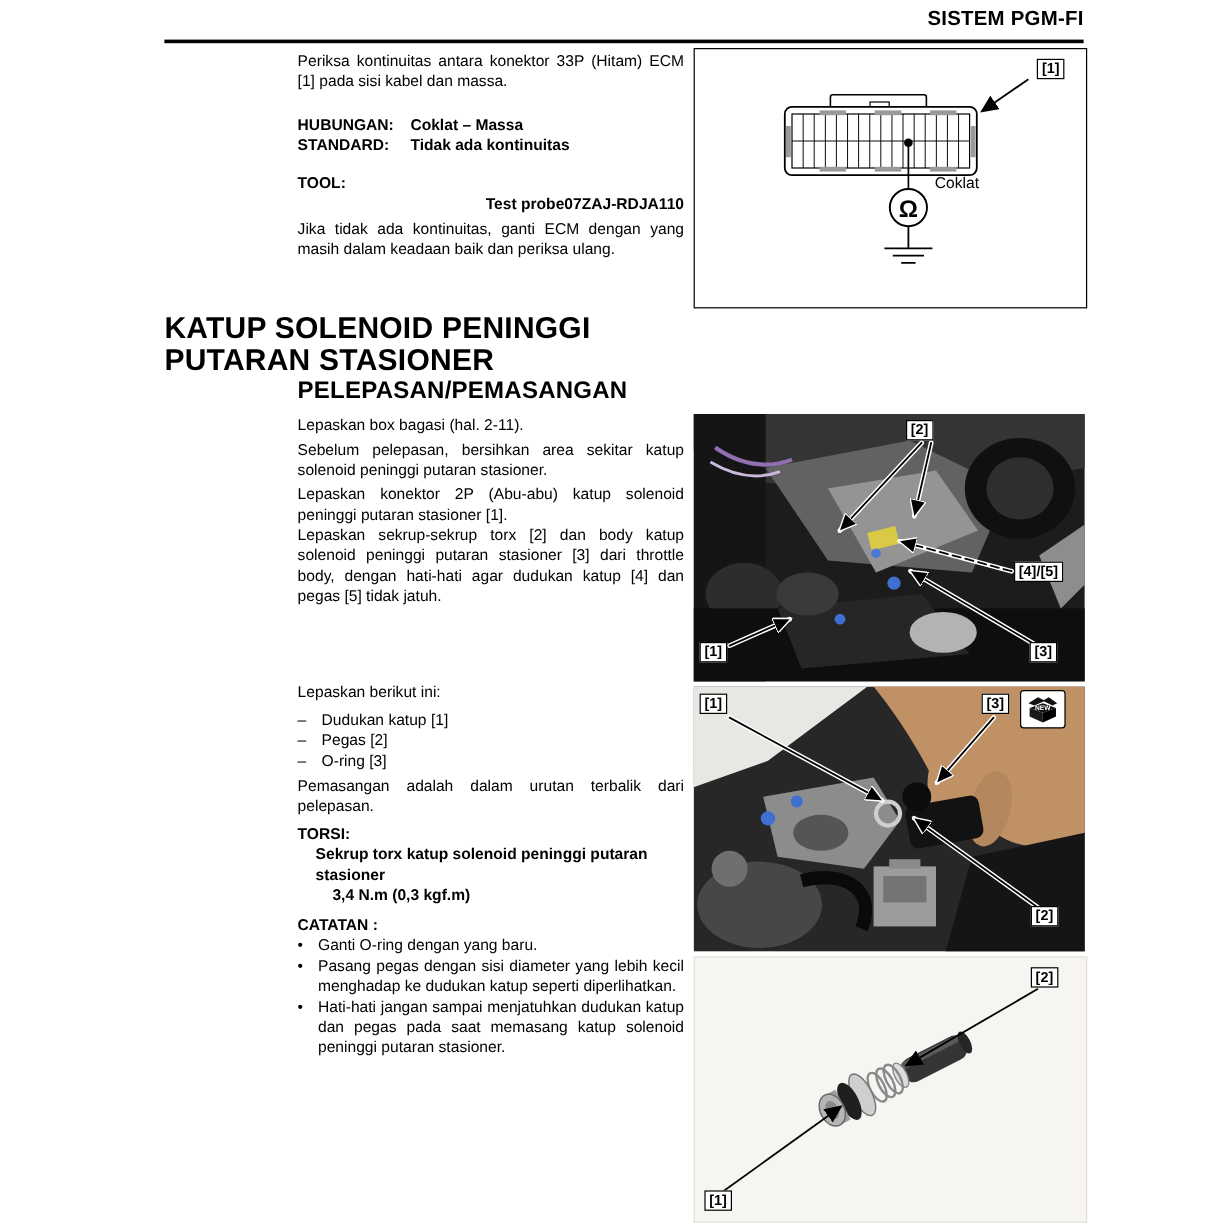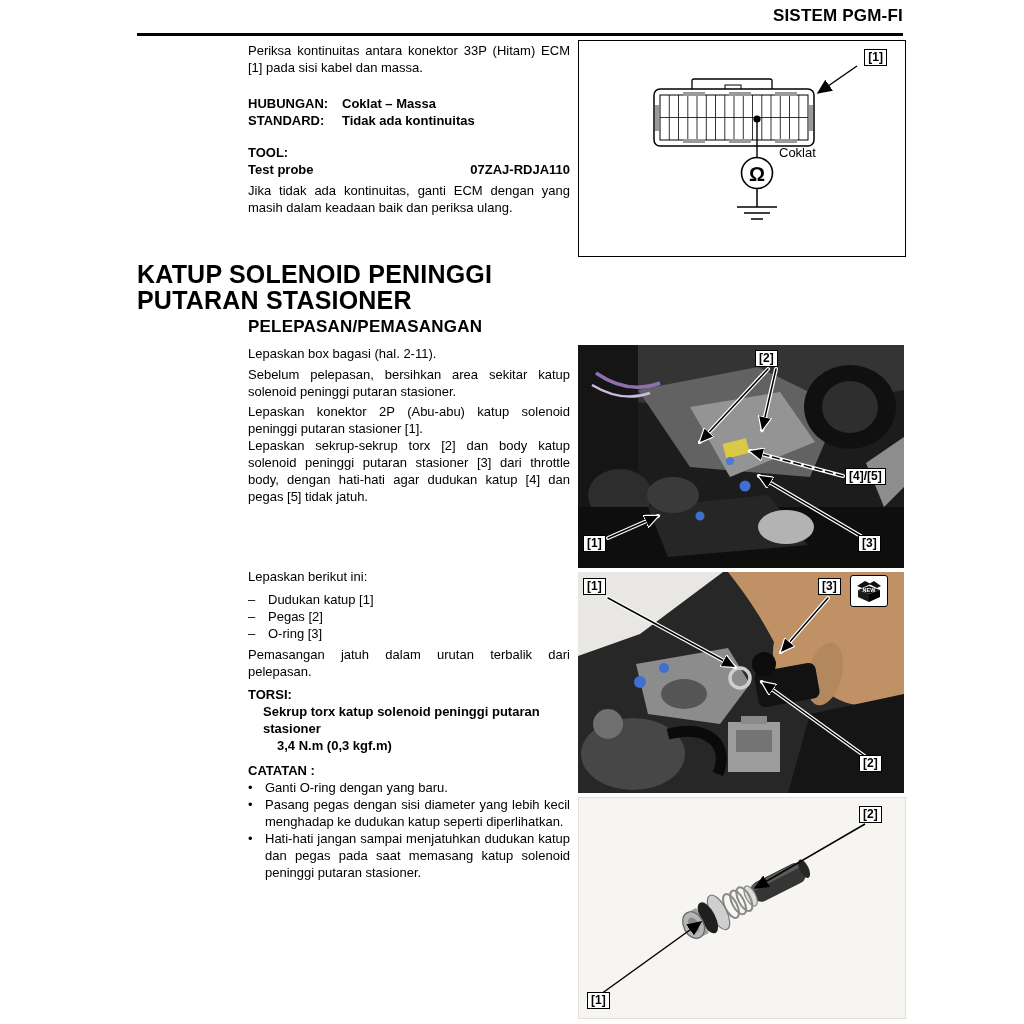--- a/index.html
+++ b/index.html
@@ -10,24 +10,24 @@
   .header-title{position:absolute;top:6px;right:121px;font-size:17px;font-weight:bold;letter-spacing:.2px;}
   .header-rule{position:absolute;top:33px;left:137px;width:766px;height:3px;background:#000;}
 
   .col-text{position:absolute;left:248px;width:322px;font-size:13px;line-height:17px;text-align:justify;}
   #col1{top:42px;}
   #col2{top:318px;}
   .col-text p{margin:0;}
   .spec-row{display:flex;font-weight:bold;text-align:left;}
   .spec-label{width:94px;flex:none;}
   .bold{font-weight:bold;}
-  .tool-row{display:flex;justify-content:space-between;font-weight:bold;text-align:left;gap:40px;}
+  .tool-row{display:flex;justify-content:flex-end;font-weight:bold;text-align:left;}
 
   .section-title{position:absolute;left:137px;top:261px;font-size:25px;line-height:26px;font-weight:bold;letter-spacing:.2px;}
-  .subheading{font-size:17px;font-weight:bold;text-align:left;margin:0 0 10px 0;letter-spacing:.2px;}
+  .subheading{font-size:20px;font-weight:bold;text-align:left;margin:0 0 10px 0;letter-spacing:.2px;}
 
   .rm-item{display:flex;text-align:left;}
   .rm-marker{width:20px;flex:none;}
   .note-item{display:flex;}
   .note-marker{width:17px;flex:none;text-align:left;}
   .note-text{flex:1;text-align:justify;}
   .torq-item{margin-left:15px;font-weight:bold;text-align:left;}
   .torq-val{margin-left:29px;font-weight:bold;text-align:left;}
 
   .panel{position:absolute;left:578px;width:326px;}
@@ -158,21 +158,21 @@
     </div>
     <div class="rm-item">
       <span class="rm-marker">–</span>
       <span>Pegas [2]</span>
     </div>
     <div class="rm-item">
       <span class="rm-marker">–</span>
       <span>O-ring [3]</span>
     </div>
   </div>
-  <p style="margin-top:4px;">Pemasangan jatuh dalam urutan terbalik dari pelepasan.</p>
+  <p style="margin-top:4px;">Pemasangan adalah dalam urutan terbalik dari pelepasan.</p>
 
   <div class="bold" style="margin-top:6px;text-align:left;">TORSI:</div>
   <div class="torq-item">Sekrup torx katup solenoid peninggi putaran stasioner</div>
   <div class="torq-val">3,4 N.m (0,3 kgf.m)</div>
 
   <div class="bold" style="margin-top:8px;text-align:left;">CATATAN :</div>
   <div class="note-item">
     <span class="note-marker">•</span>
     <span class="note-text">Ganti O-ring dengan yang baru.</span>
   </div>

